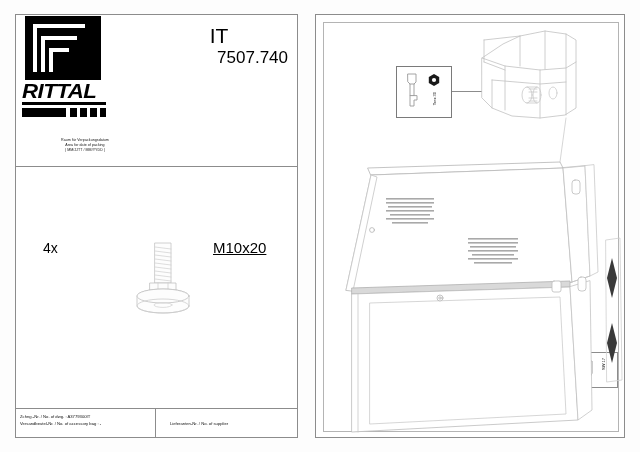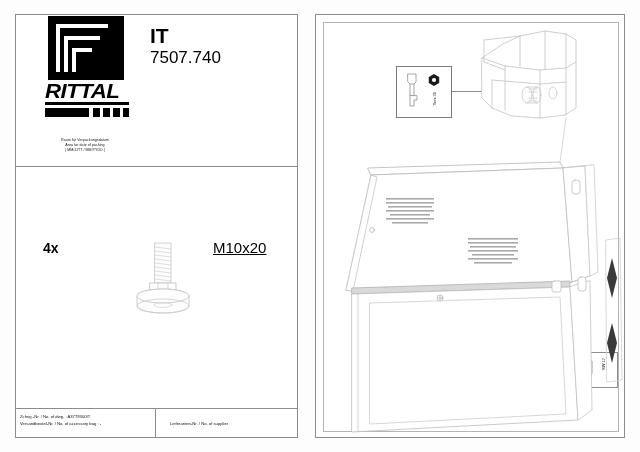--- a/index.html
+++ b/index.html
@@ -31,21 +31,21 @@
 
   #right-inner {
     position: absolute;
     left: 7px; top: 7px;
     width: 296px; height: 410px;
     border: 1px solid #b4b4b4;
     box-sizing: border-box;
   }
 
   
-  #logo-block { position: absolute; left: 17px; top: 16px; width: 100px; height: 108px; margin-left: 23px; }
+  #logo-block { position: absolute; left: 17px; top: 16px; width: 100px; height: 108px; }
   #logo-mark  { position: absolute; left: 8px; top: 0; width: 76px; height: 64px; background: #000; }
   .logo-notch { position: absolute; background: #ffffff; }
   #logo-word {
     position: absolute; left: 5px; top: 64px; width: 88px; height: 22px;
     font-family: "Liberation Sans", sans-serif;
     font-weight: bold; font-style: italic;
     font-size: 21px; letter-spacing: -0.5px;
     line-height: 22px;
     text-align: left;
     transform: scaleX(1.06); transform-origin: left center;
@@ -61,37 +61,37 @@
     font-size: 3.6px; line-height: 5.2px;
     text-align: center;
     color: #111;
     letter-spacing: 0.05px;
   }
   #packing-note div { white-space: nowrap; }
 
   
   #title-it {
     position: absolute; left: 150px; top: 24px; width: 138px;
-    text-align: left; font-size: 21px; line-height: 24px; font-weight: bold;
+    text-align: center; font-size: 21px; line-height: 24px;
   }
   #title-num {
     position: absolute; left: 150px; top: 48px; width: 138px;
-    text-align: left; font-size: 17px; line-height: 20px;
+    text-align: right; font-size: 17px; line-height: 20px;
   }
 
   
   #parts-box {
     position: absolute; left: 15px; top: 166px;
     width: 283px; height: 242px;
     border-top: 1px solid #8c8c8c;
     box-sizing: border-box;
   }
   #qty-label {
     position: absolute; left: 43px; top: 240px;
-    font-size: 14px; line-height: 16px; font-weight: bold;
+    font-size: 14px; line-height: 16px;
   }
   #size-label {
     position: absolute; left: 213px; top: 239px;
     font-size: 15px; line-height: 17px; text-decoration: underline;
   }
 
   
   #title-block {
     position: absolute; left: 15px; top: 408px;
     width: 283px; height: 30px;

